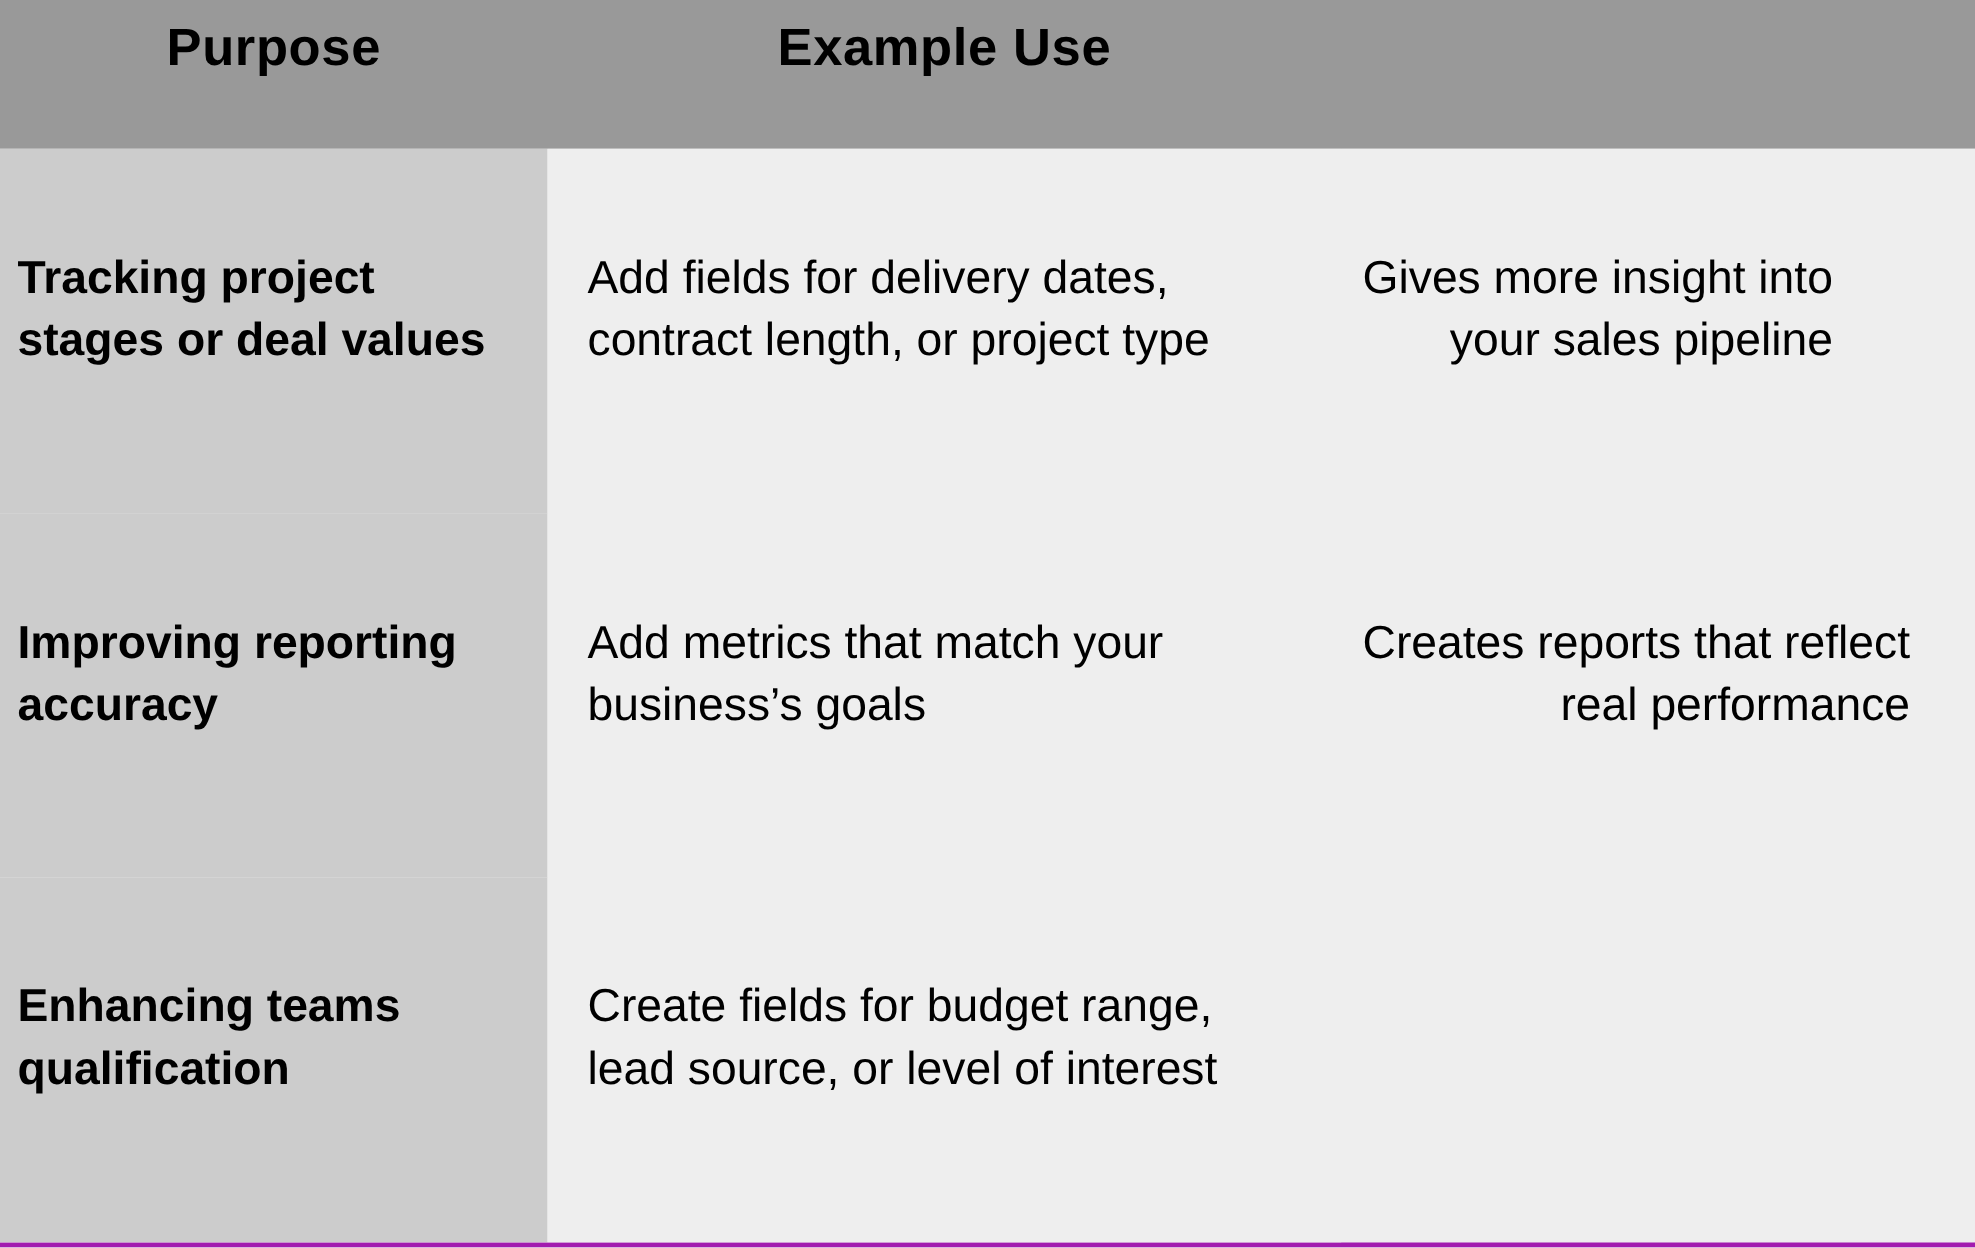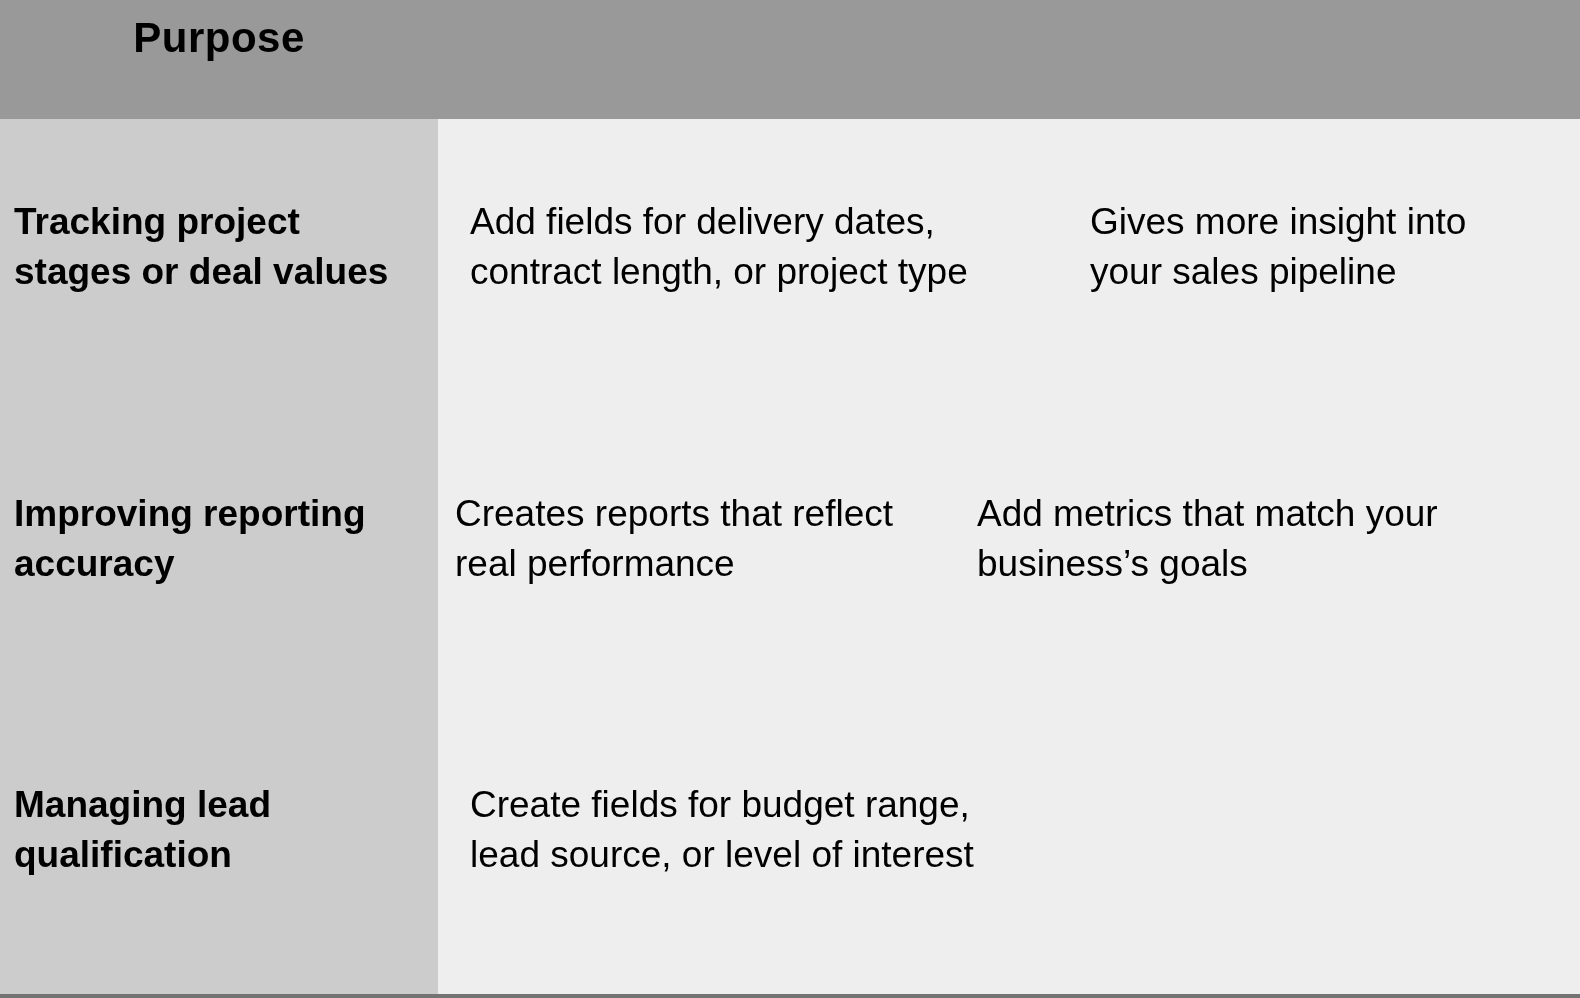--- a/index.html
+++ b/index.html
@@ -8,21 +8,21 @@
     background: #eeeeee;
   }
   .comparison-table {
     width: 1580px;
     height: 998px;
     display: flex;
     flex-direction: column;
     font-family: "Liberation Sans", sans-serif;
     color: #000000;
     box-sizing: border-box;
-    border-bottom: 4px solid #737373;
+    border-bottom: 4px solid #a21caf;
     overflow: hidden;
   }
   .header-row {
     display: flex;
     height: 119px;
     background: #999999;
     flex: 0 0 auto;
   }
   .header-cell {
     display: flex;
@@ -63,54 +63,56 @@
   }
   .cell.col-example {
     background: #eeeeee;
     padding-left: 32px;
     padding-right: 24px;
   }
   .cell.col-benefit {
     background: #eeeeee;
     padding-left: 17px;
     padding-right: 20px;
+    text-align: right;
   }
 </style>
 </head>
 <body>
 
 <div class="comparison-table">
 
   <div class="header-row">
     <div class="header-cell col-purpose">Purpose</div>
+    <div class="header-cell col-example">Example Use</div>
   </div>
 
   <div class="body-rows">
 
     <div class="data-row">
       <div class="cell col-purpose">Tracking project
 stages or deal values</div>
       <div class="cell col-example">Add fields for delivery dates,
 contract length, or project type</div>
       <div class="cell col-benefit">Gives more insight into
 your sales pipeline</div>
     </div>
 
 
     <div class="data-row">
       <div class="cell col-purpose">Improving reporting
 accuracy</div>
+      <div class="cell col-example">Add metrics that match your
+business’s goals</div>
       <div class="cell col-benefit">Creates reports that reflect
 real performance</div>
-      <div class="cell col-example">Add metrics that match your
-business’s goals</div>
     </div>
 
 
     <div class="data-row">
-      <div class="cell col-purpose">Managing lead
+      <div class="cell col-purpose">Enhancing teams
 qualification</div>
       <div class="cell col-example">Create fields for budget range,
 lead source, or level of interest</div>
     </div>
 
   </div>
 </div>
 
 </body></html>

